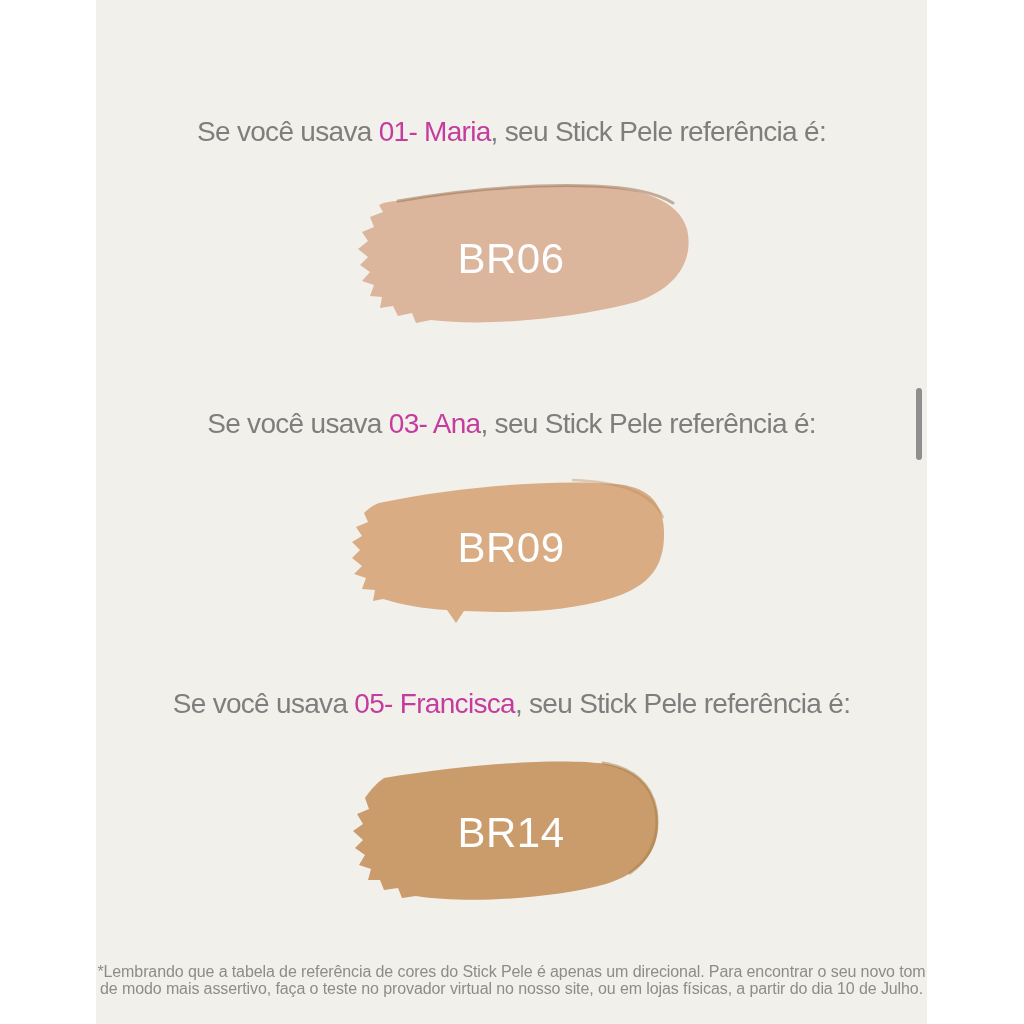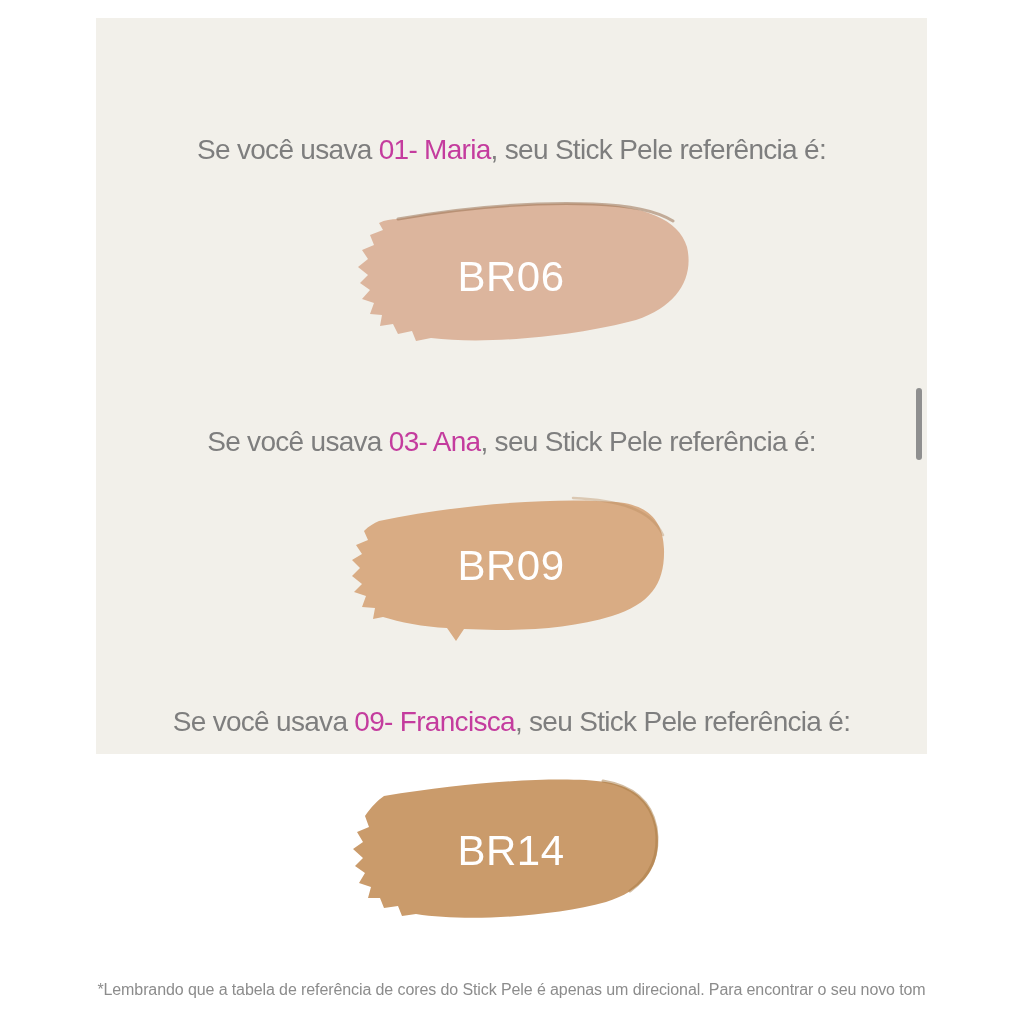--- a/index.html
+++ b/index.html
@@ -11,21 +11,21 @@
     --footnote-text:#8c8c8c;
     --scrollbar:#8f8f8f;
   }
   html,body{margin:0;padding:0;}
   body{
     width:1024px;height:1024px;position:relative;overflow:hidden;
     background:var(--page-bg);
     font-family:"Liberation Sans", sans-serif;
   }
   .panel{
-    position:absolute;left:96px;top:18px;width:831px;height:736px;
+    position:absolute;left:96px;top:0;width:831px;height:1024px;
     background:var(--panel-bg);
   }
   .heading{
     position:absolute;left:0;width:100%;
     text-align:center;
     font-size:28px;line-height:32px;letter-spacing:-0.7px;
     color:var(--heading-text);
     white-space:nowrap;
   }
   .heading .hl{color:var(--highlight-text);}
@@ -67,27 +67,28 @@
   </svg>
 
   <div class="heading" id="heading-2"><span>Se você usava </span><span class="hl">03- Ana</span><span>, seu Stick Pele referência é:</span></div>
 
   <svg class="swatch" id="swatch-2" width="335" height="150" viewBox="0 0 335 150">
     <path d="M 46,26 C 125,9 225,2 283,7 C 317,10 330,27 331,54 C 332,88 318,109 279,121 C 243,132 205,135 163,135 L 131,134 L 123,146 L 114,133 C 91,132 66,127 50,122 L 40,124 L 42,113 L 29,112 L 33,101 L 21,97 L 29,89 L 19,81 L 27,73 L 19,65 L 29,59 L 23,50 L 35,45 L 31,36 C 36,31 41,28 46,26 Z" fill="#d9ac84"></path>
     <path fill="none" stroke-width="2.5" stroke-linecap="round" opacity="0.4" d="M 240,3 C 285,5 318,14 330,40" stroke="#b98c60"></path>
     <text x="178" y="85" text-anchor="middle">BR09</text>
   </svg>
 
-  <div class="heading" id="heading-3"><span>Se você usava </span><span class="hl">09- Francisca</span><span>, seu Stick Pele referência é:</span></div>
+  <div class="heading" id="heading-3"><span>Se você usava </span><span class="hl">05- Francisca</span><span>, seu Stick Pele referência é:</span></div>
 
   <svg class="swatch" id="swatch-3" width="330" height="146" viewBox="0 0 330 146">
     <path d="M 49,21 C 140,6 228,1 271,7 C 301,12 317,28 322,54 C 327,88 312,114 271,127 C 216,142 131,147 81,139 L 67,141 L 63,131 L 49,133 L 45,123 L 33,123 L 36,112 L 24,108 L 30,98 L 20,91 L 28,83 L 18,74 L 28,67 L 22,57 L 34,52 L 30,41 C 36,32 43,25 49,21 Z" fill="#ca9b6b"></path>
     <path fill="none" stroke-width="3" stroke-linecap="round" opacity="0.5" d="M 268,6 C 298,11 316,27 321,52 C 325,78 317,100 295,116" stroke="#a87b45"></path>
     <text x="176" y="90" text-anchor="middle">BR14</text>
   </svg>
 
   <div class="footnote">
     <div>*Lembrando que a tabela de referência de cores do Stick Pele é apenas um direcional. Para encontrar o seu novo tom</div>
+    <div>de modo mais assertivo, faça o teste no provador virtual no nosso site, ou em lojas físicas, a partir do dia 10 de Julho.</div>
   </div>
 
 </div>
 
 <div class="scrollbar-thumb"></div>
 
 </body></html>

